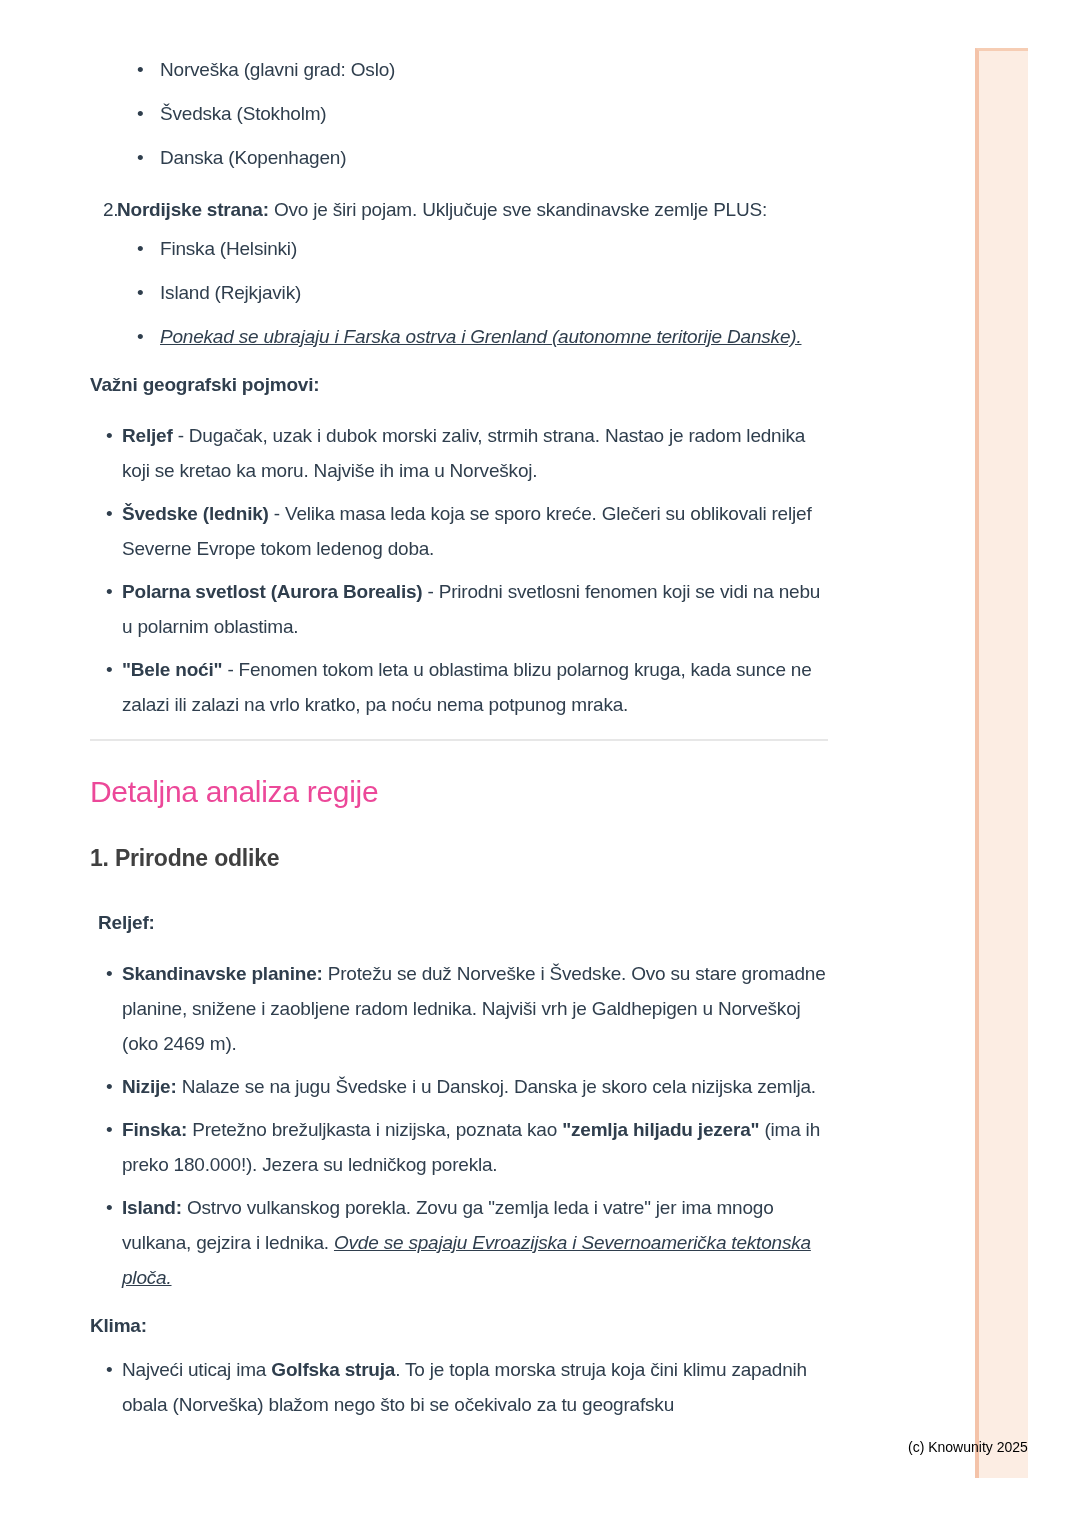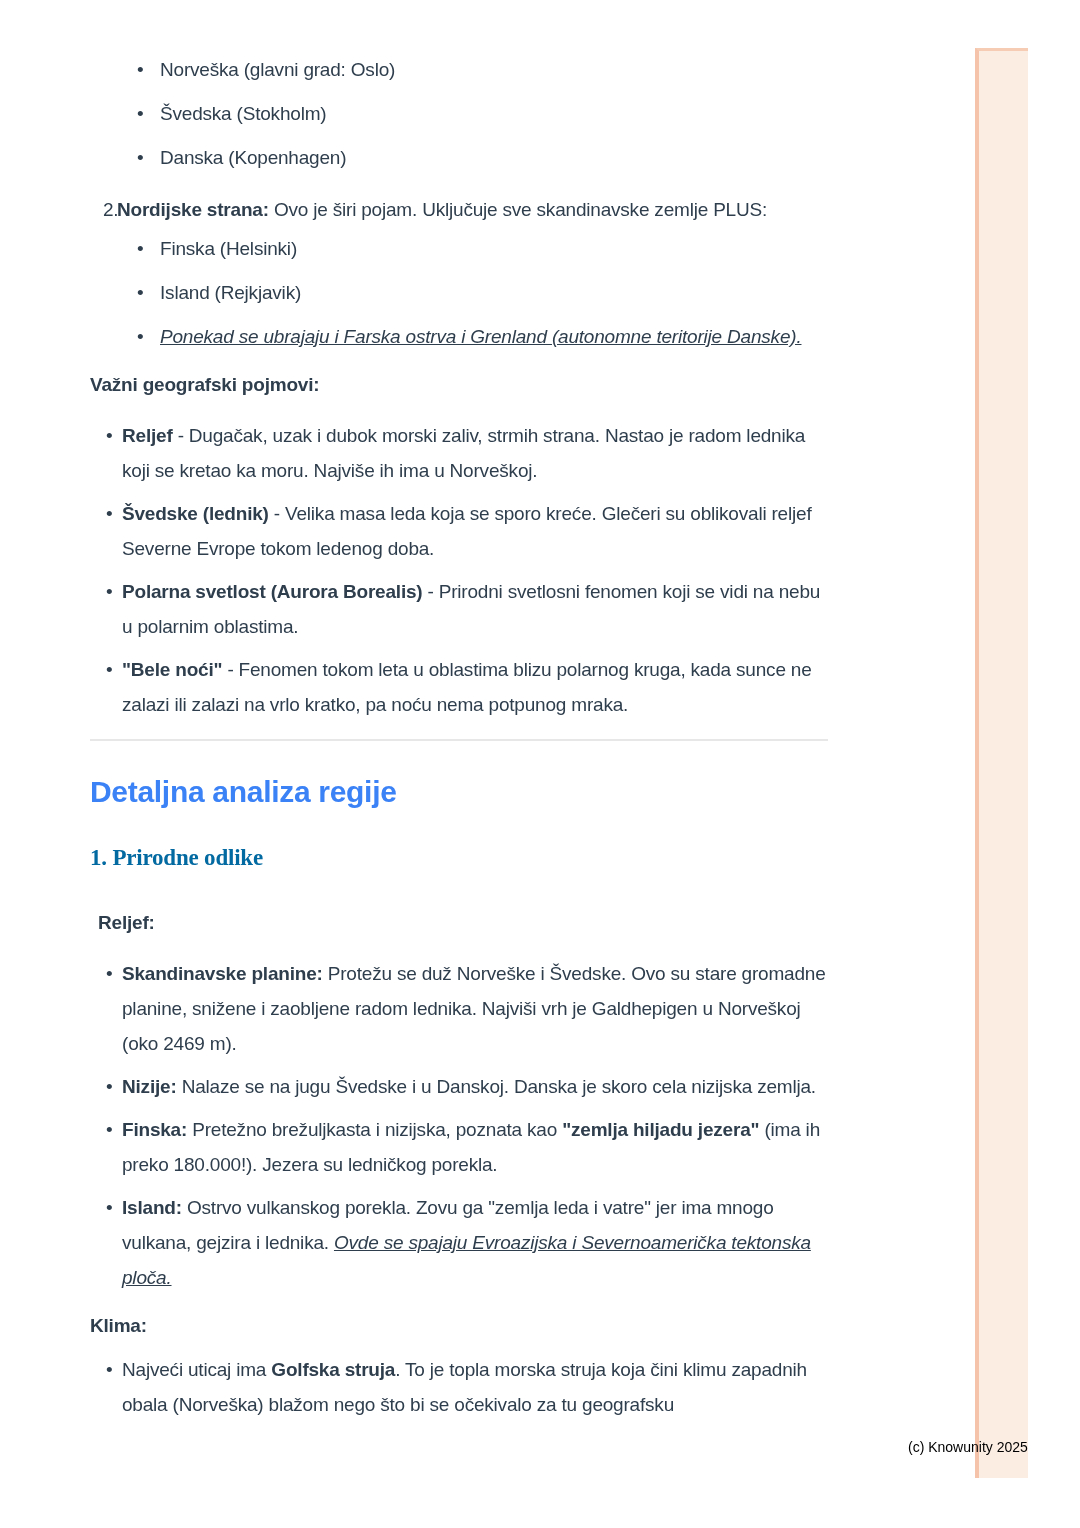--- a/index.html
+++ b/index.html
@@ -94,33 +94,32 @@
   .climate-heading{ margin: 13px 0 9px; }
   hr.divider {
     border: none;
     border-top: 2px solid #E7E7E7;
     margin: 17px 0 0 0;
     width: 738px;
   }
   h1.section-title {
     font-size: 30px;
     line-height: 38px;
-    color: #3b82f6;
+    color: #ec4899;
     margin: 32px 0 0 0;
     letter-spacing: -0.3px;
-    font-weight: 700;
+    font-weight: 400;
   }
   h2.subsection-title {
     font-size: 23px;
     line-height: 30px;
-    color: #0369a1;
+    color: #404040;
     margin: 32px 0 0 0;
     letter-spacing: -0.2px;
     font-weight: 700;
-    font-family: Liberation Serif, serif;
   }
   .rich b, .rich .b { font-weight: 700; }
   .rich i, .rich .i { font-style: italic; text-decoration: underline; }
 </style>
 </head>
 <body>
 
 <div class="page">
 
   <div class="stripe"></div>

